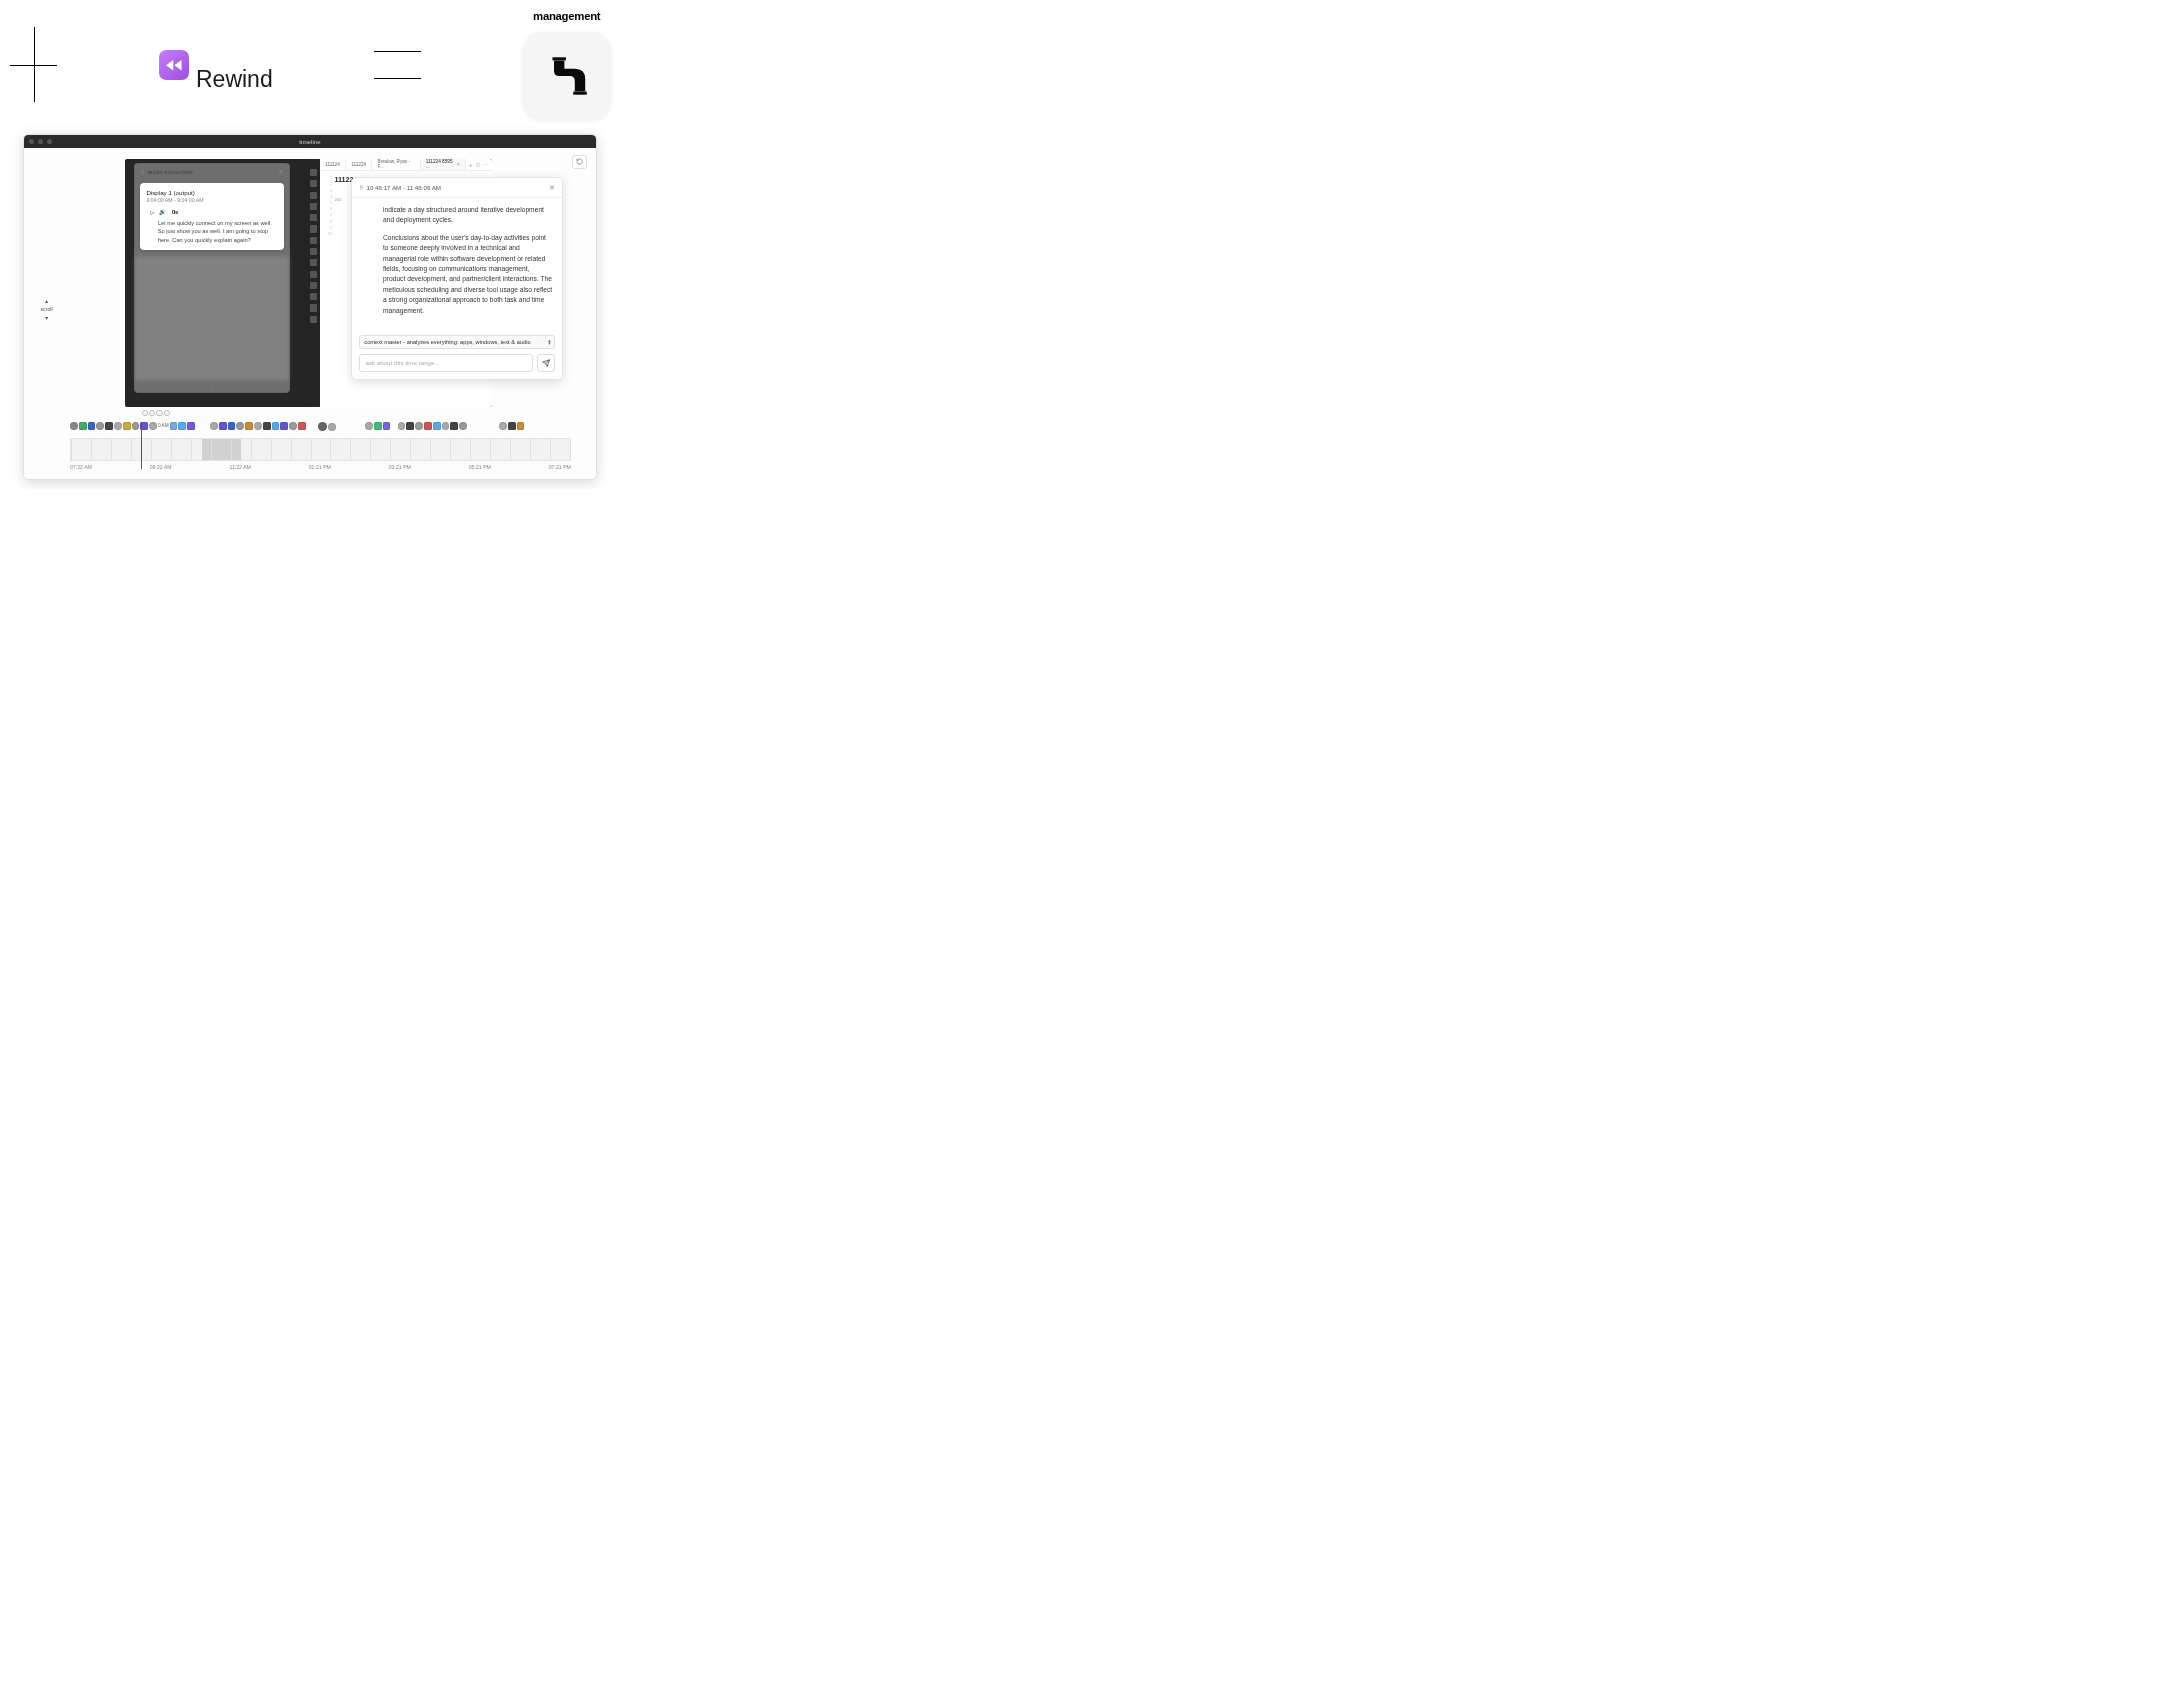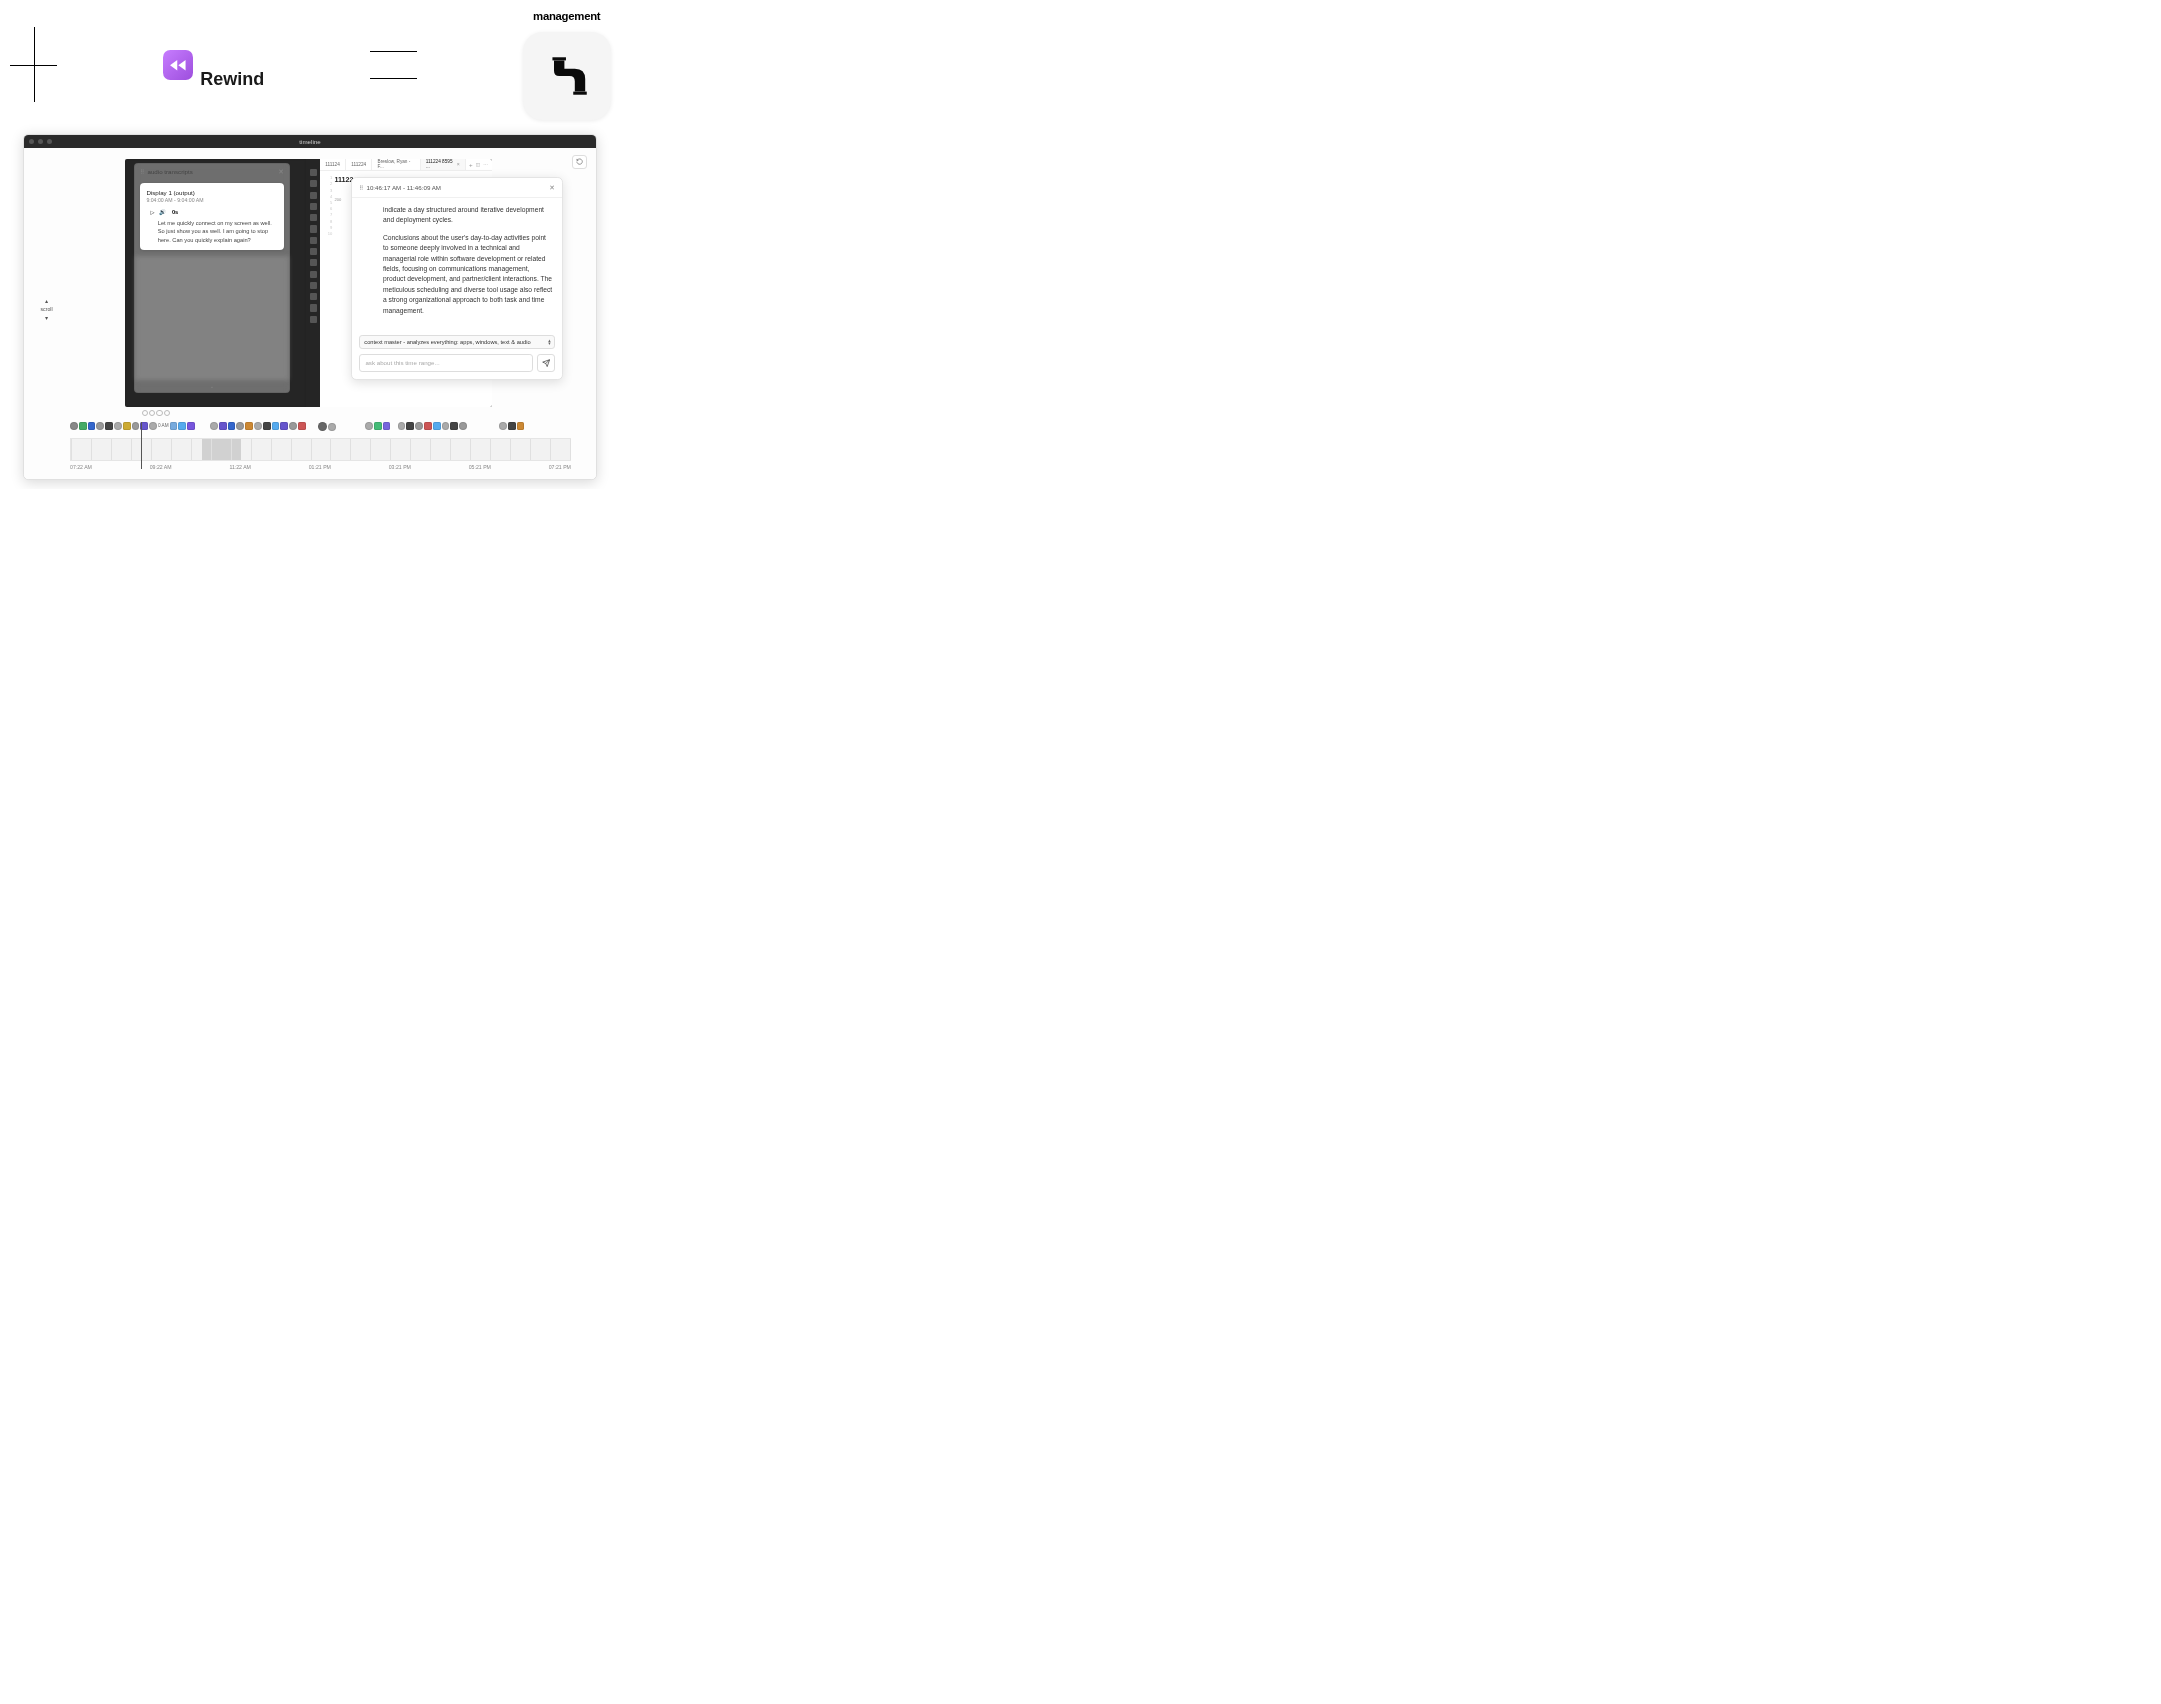--- a/index.html
+++ b/index.html
@@ -11,21 +11,21 @@
 .cursor-box { background: #0a0a0a; width: 160px; height: 98px; display: flex; align-items: center; justify-content: center; gap: 7.2px; }
 .cursor-cube { width: 30px; height: 30px; position: relative; }
 .cursor-text { color: #fff; font-size: 14.5px; font-weight: 700; letter-spacing: 1px; }
 
 .plus-sign { width: 47px; height: 75px; position: relative; }
 .plus-h { position: absolute; top: 50%; left: 0; right: 0; height: 0.5px; background: #000; }
 .plus-v { position: absolute; left: 50%; top: 0; bottom: 0; width: 0.5px; background: #000; }
 
 .rewind-box { display: flex; align-items: center; gap: 7.2px; }
 .rewind-icon { width: 30px; height: 30px; background: linear-gradient(135deg, #c77dff 0%, #9d4edd 100%); border-radius: 7.2px; display: flex; align-items: center; justify-content: center; }
-.rewind-text { font-size: 18px; font-weight: 700; color: #1a1a1a; margin-top: 30px; }
+.rewind-text { font-size: 23px; font-weight: 400; color: #1a1a1a; margin-top: 30px; }
 
 .equals-sign { display: flex; flex-direction: column; gap: 26px; width: 47px; }
 .equals-line { height: 1px; background: #000; width: 100%; }
 
 .screenpipe-col { display: flex; flex-direction: column; align-items: center; gap: 9.3px; }
 .screenpipe-label { font-size: 11.4px; font-weight: 800; color: #000; letter-spacing: -0.3px; }
 .screenpipe-icon { width: 88px; height: 88px; background: #f5f5f5; border-radius: 19.6px; display: flex; align-items: center; justify-content: center; box-shadow: 0 1px 4.1px rgba(0,0,0,0.08); }
 
 
 .app-window { position: absolute; left: 23px; top: 134px; width: 574px; height: 346px; background: #fdfdfd; border-radius: 5.2px; overflow: hidden; box-shadow: 0 2.1px 12.4px rgba(0,0,0,0.15); border: 0.5px solid #e0e0e0; }

